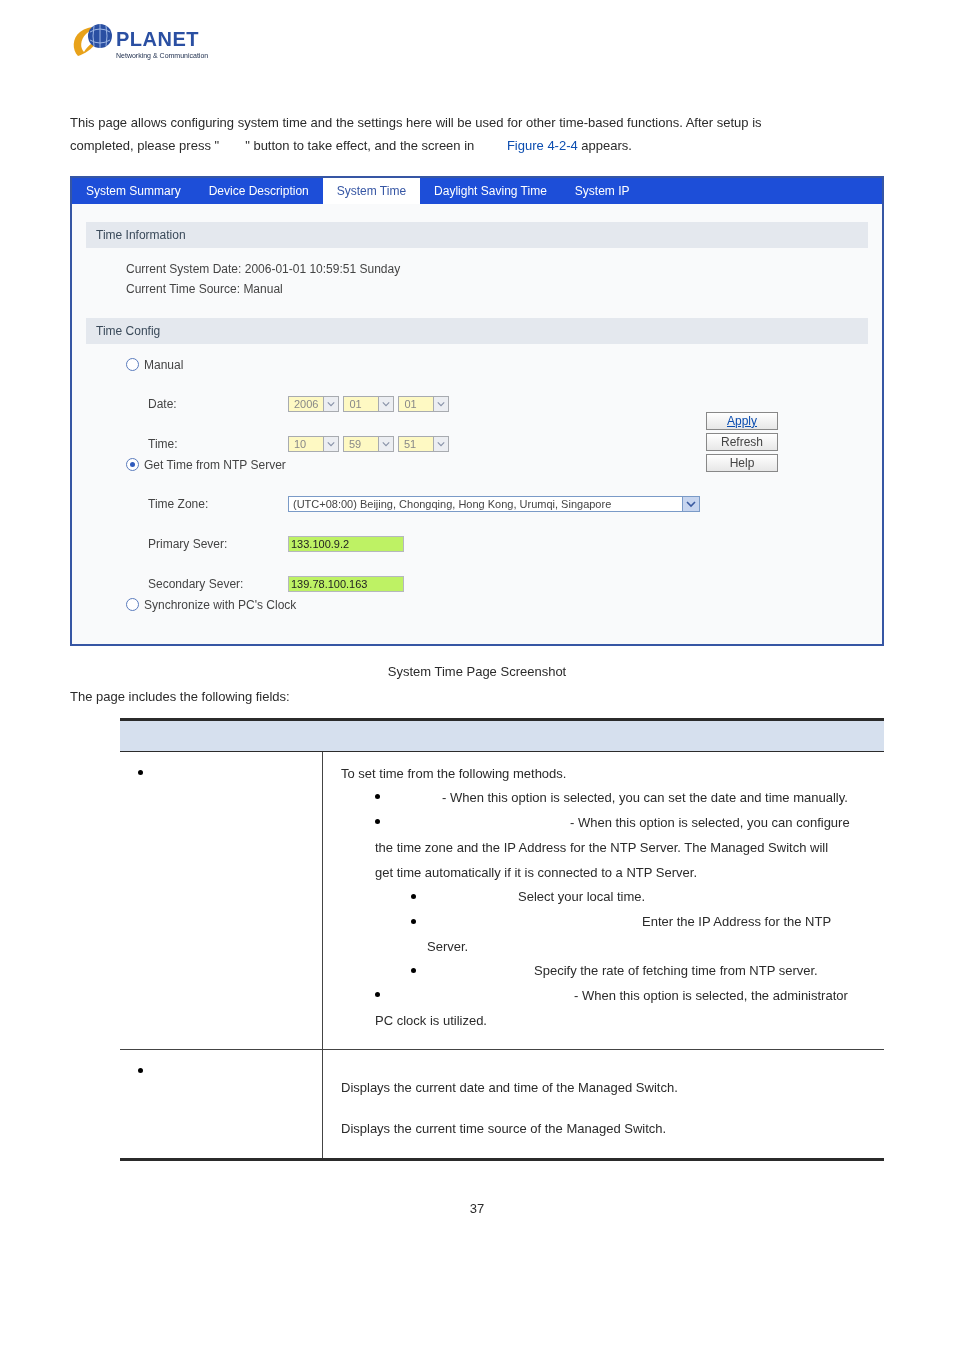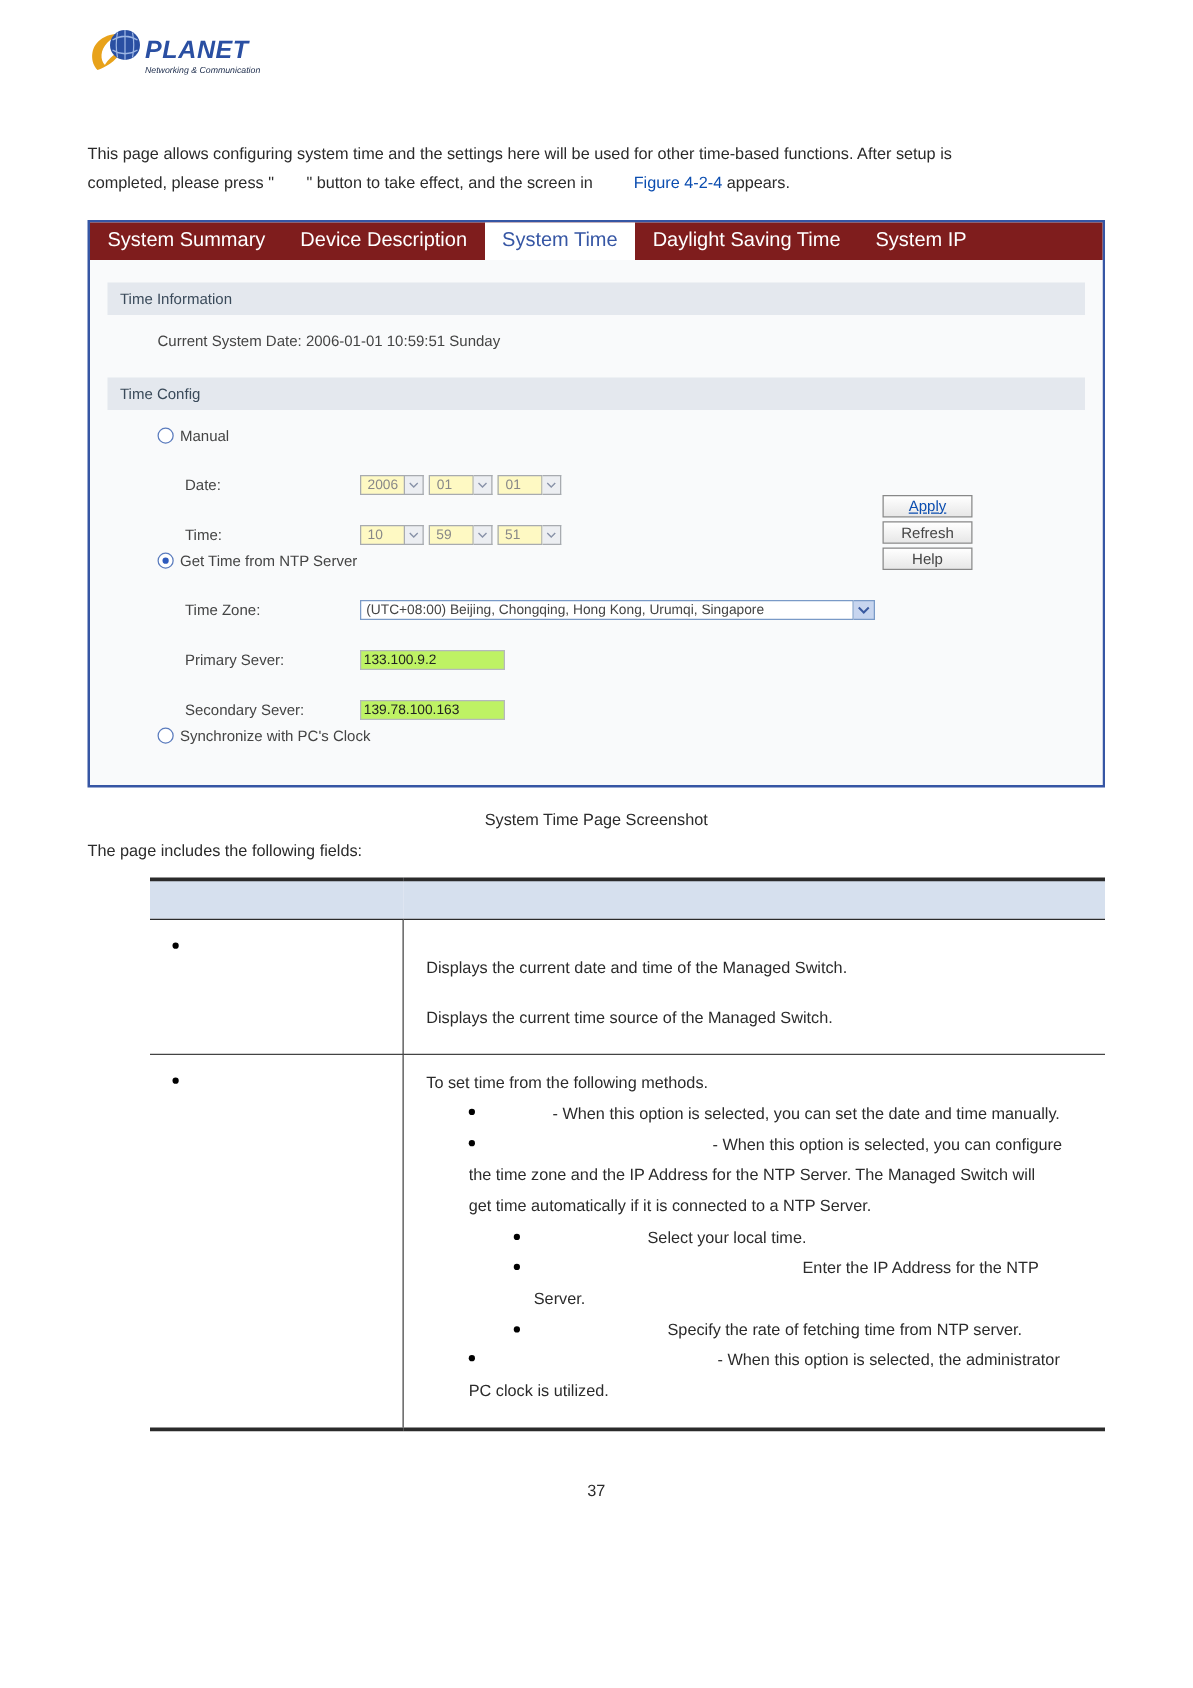--- a/index.html
+++ b/index.html
@@ -9,35 +9,34 @@
     color: #2b2b2b;
     width: 954px;
     background: #fff;
   }
   .page {
     padding: 22px 70px 0 70px;
   }
   .logo {
     margin-bottom: 40px;
     width: 138px;
-    font-style: italic;
   }
   .intro {
     line-height: 1.8;
     margin-bottom: 18px;
   }
   .blue-link { color: #0b4db0; margin-left: 29px; }
   .screenshot {
     border: 2px solid #3656a4;
   }
   .tabs {
-    background: #7f1d1d;
+    background: #1d4ed8;
     display: flex;
     align-items: center;
-    font-size: 16px;
+    font-size: 12px;
   }
   .tab {
     padding: 6px 14px;
     color: #fff;
   }
   .tab.active {
     background: #fff;
     color: #3656a4;
   }
   .panel {
@@ -169,20 +168,21 @@
       <div class="tab">Device Description</div>
       <div class="tab active">System Time</div>
       <div class="tab">Daylight Saving Time</div>
       <div class="tab">System IP</div>
     </div>
 
     <div class="panel">
       <div class="section-head">Time Information</div>
       <div class="section-body">
         <div class="row">Current System Date: 2006-01-01   10:59:51    Sunday</div>
+        <div class="row">Current Time Source:   Manual</div>
       </div>
 
       <div class="section-head">Time Config</div>
       <div class="section-body" style="position:relative;">
 
         <div class="sidebtns" style="top:68px;">
           <div class="btn apply">Apply</div>
           <div class="btn">Refresh</div>
           <div class="btn">Help</div>
         </div>
@@ -284,29 +284,20 @@
   <div class="fields-intro">The page includes the following fields:</div>
 
   <table class="tbl">
     <thead>
         <tr>
           <th class="left"></th>
           <th></th>
         </tr>
       </thead>
     <tbody>
-      <tr>
-        <td class="left"><span class="bullet-dot"></span></td>
-        <td>
-          <div style="height:16px;"></div>
-          <div>Displays the current date and time of the Managed Switch.</div>
-          <div style="height:16px;"></div>
-          <div>Displays the current time source of the Managed Switch.</div>
-        </td>
-      </tr>
       <tr>
         <td class="left"><span class="bullet-dot"></span></td>
         <td>
           <div>To set time from the following methods.</div>
 
           <div class="subitem"><span class="bullet-dot"></span><span style="display:inline-block;width:52px;"></span><span>- When this option is selected, you can set the date and time manually.</span></div>
 
           <div class="subitem"><span class="bullet-dot"></span><span style="display:inline-block;width:180px;"></span><span>- When this option is selected, you can configure</span></div>
           <div class="subitem">the time zone and the IP Address for the NTP Server. The Managed Switch will</div>
           <div class="subitem">get time automatically if it is connected to a NTP Server.</div>
@@ -325,18 +316,27 @@
           <div class="subitem2">
               <span class="bullet-dot" style="margin-top:9px;"></span>
               <span style="display:inline-block;width:108px;"></span>
               <span class="txt">Specify the rate of fetching time from NTP server.</span>
             </div>
 
           <div class="subitem"><span class="bullet-dot"></span><span style="display:inline-block;width:184px;"></span><span>- When this option is selected, the administrator</span></div>
           <div class="subitem">PC clock is utilized.</div>
         </td>
       </tr>
+      <tr>
+        <td class="left"><span class="bullet-dot"></span></td>
+        <td>
+          <div style="height:16px;"></div>
+          <div>Displays the current date and time of the Managed Switch.</div>
+          <div style="height:16px;"></div>
+          <div>Displays the current time source of the Managed Switch.</div>
+        </td>
+      </tr>
     </tbody>
   </table>
 
   <div class="pagenum">37</div>
 
 </div>
 
 </body></html>

